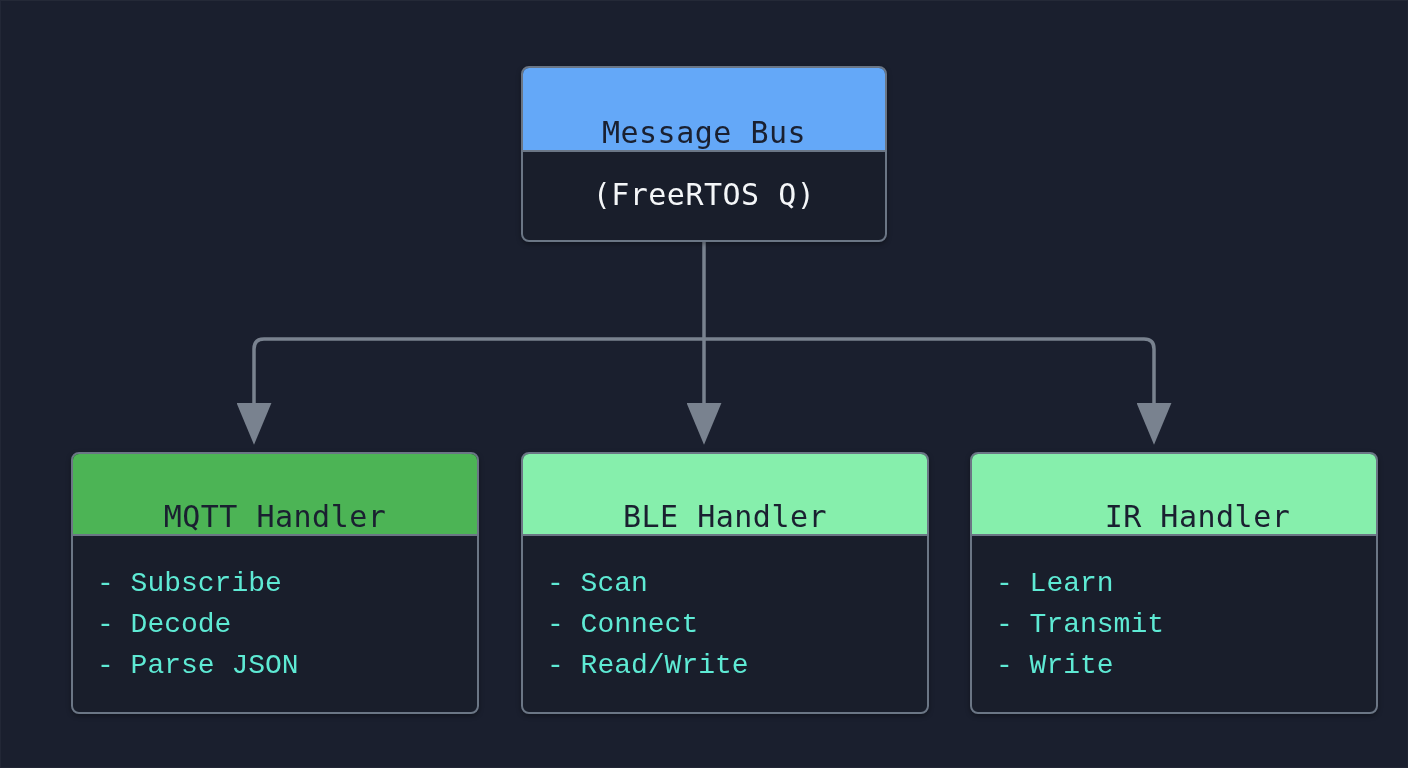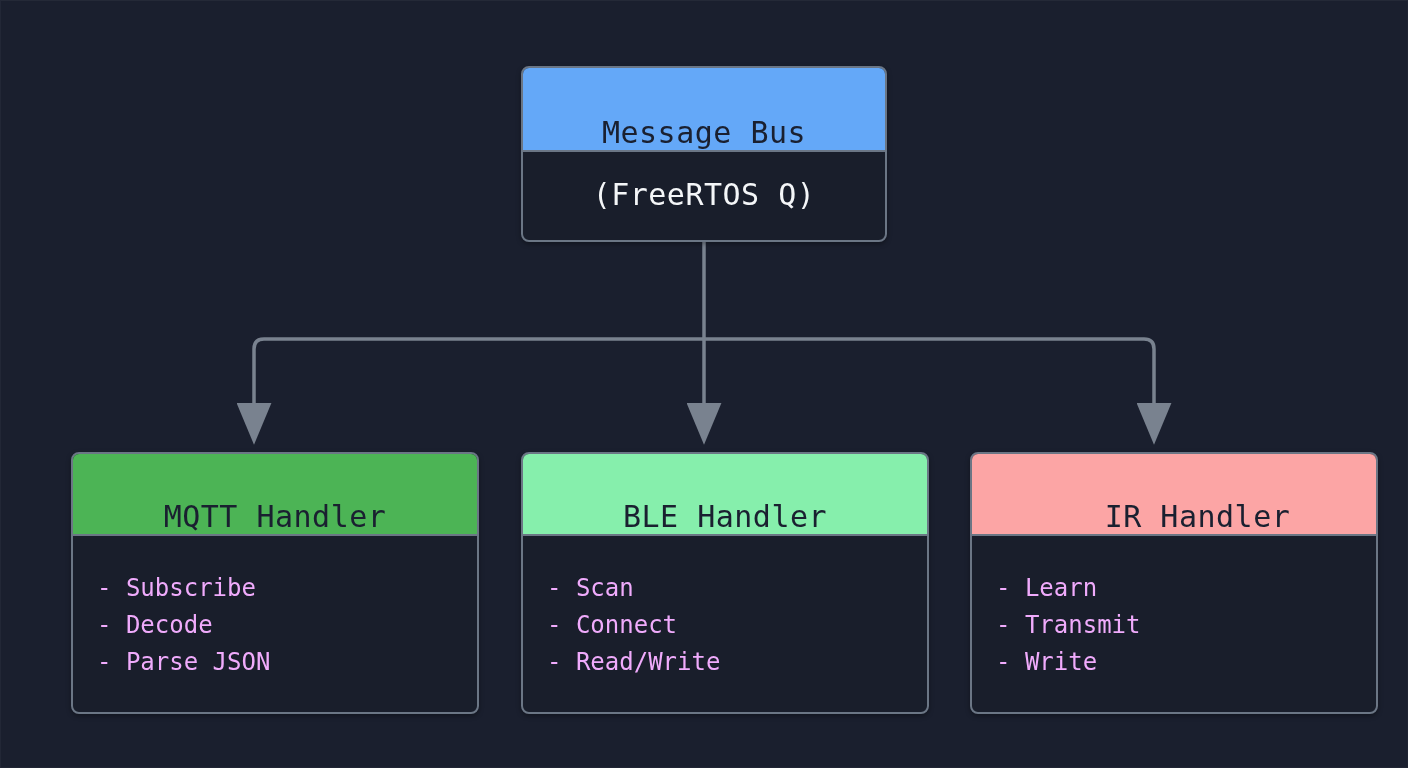--- a/index.html
+++ b/index.html
@@ -76,24 +76,25 @@
   }
   .node-list {
     list-style: none;
     margin: 0;
     padding: 0 0 0 24px;
     display: flex;
     flex-direction: column;
     gap: 13px;
   }
   .node-list li {
-    font-size: 24px;
+    font-size: 28px;
     line-height: 1.0;
-    color: #f0abfc;
+    color: #5eead4;
     white-space: nowrap;
+    font-family: Liberation Mono, monospace;
   }
 
   
   #node-message-bus {
     left: 521px;
     top: 66px;
     width: 366px;
     height: 176px;
   }
   #node-message-bus .node-header {
@@ -170,21 +171,21 @@
     <div class="node-body">
       <ul class="node-list">
         <li>- Scan</li>
         <li>- Connect</li>
         <li>- Read/Write</li>
       </ul>
     </div>
   </div>
 
   <div class="node handler-node" id="node-ir-handler">
-    <div class="node-header" style="background:#fca5a5;padding-left:47px;">
+    <div class="node-header" style="background:#86efac;padding-left:47px;">
       <span>IR Handler</span>
     </div>
     <div class="node-body">
       <ul class="node-list">
         <li>- Learn</li>
         <li>- Transmit</li>
         <li>- Write</li>
       </ul>
     </div>
   </div>

